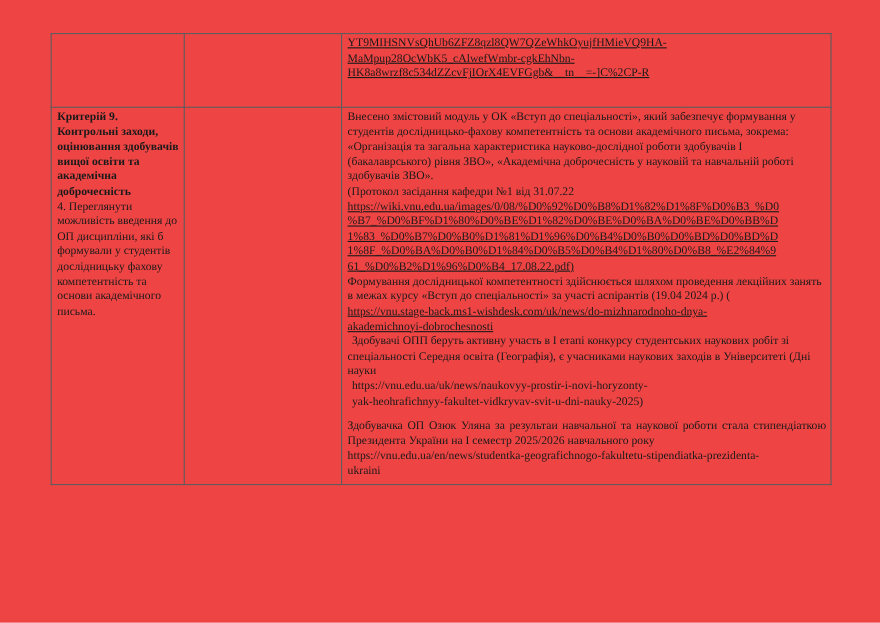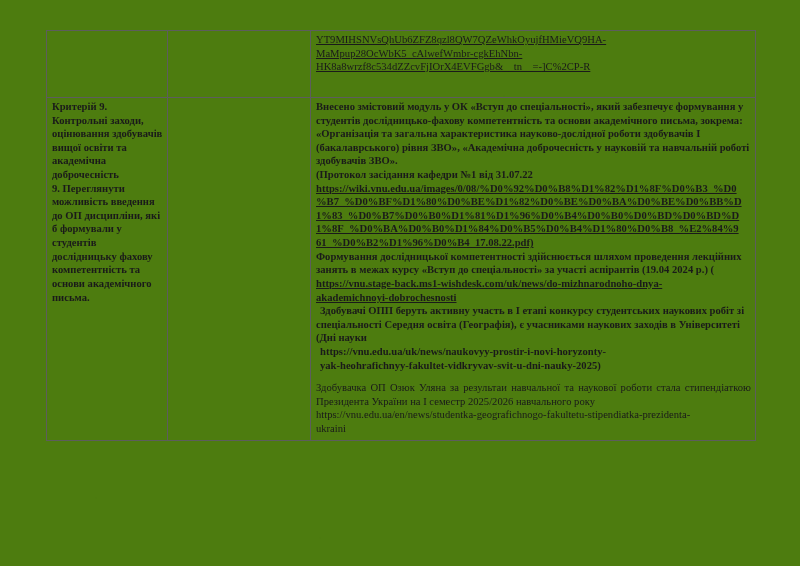--- a/index.html
+++ b/index.html
@@ -13,21 +13,21 @@
     height: 566px;
     overflow: hidden;
     font-family: "Liberation Serif", "DejaVu Serif", serif;
     color: #1a1a1a;
     position: relative;
   }
   .page {
     position: absolute;
     left: 0; top: 0;
     width: 800px; height: 566px;
-    background: #4d7c0f;
+    background: #ef4444;
   }
   
   .paper-tint {
     position: absolute;
     inset: 0;
     background:
       radial-gradient(circle at 12% 88%, rgba(0,0,0,0.012) 0 1px, transparent 1px),
       radial-gradient(circle at 63% 17%, rgba(0,0,0,0.012) 0 1px, transparent 1px),
       radial-gradient(circle at 40% 95%, rgba(0,0,0,0.010) 0 1px, transparent 1px),
       radial-gradient(circle at 86% 57%, rgba(0,0,0,0.010) 0 1px, transparent 1px);
@@ -65,21 +65,20 @@
     display: block;
     word-break: break-all;
   }
   .bold-head {
     font-weight: bold;
     display: block;
   }
   .p {
     margin: 0;
     text-align: left;
-    font-weight: bold;
   }
   .p-just {
     margin: 0;
     text-align: justify;
     font-family: Liberation Serif, serif;
   }
   .indent-sm { text-indent: 4px; }
   .row-tall-blank { height: 62px; }
   .crit-col { font-size: 10.6px; line-height: 1.31; }
   .crit-col .bold-head { margin-bottom: 0; }
@@ -106,21 +105,21 @@
         <td class="cell-urlbox">
           <span class="linkline url">YT9MIHSNVsQhUb6ZFZ8qzl8QW7QZeWhkOyujfHMieVQ9HA-</span>
           <span class="linkline url">MaMpup28OcWbK5_cAlwefWmbr-cgkEhNbn-</span>
           <span class="linkline url">HK8a8wrzf8c534dZZcvFjIOrX4EVFGgb&amp;__tn__=-]C%2CP-R</span>
         </td>
       </tr>
 
       <tr>
         <td class="crit-col">
           <span class="bold-head">Критерій 9. Контрольні заходи, оцінювання здобувачів вищої освіти та академічна доброчесність</span>
-          <span class="p">9. Переглянути можливість введення до ОП дисципліни, які б формували у студентів дослідницьку фахову компетентність та основи академічного письма.</span>
+          <span class="p">4. Переглянути можливість введення до ОП дисципліни, які б формували у студентів дослідницьку фахову компетентність та основи академічного письма.</span>
         </td>
 
         <td></td>
 
         <td>
           <p class="p">Внесено змістовий модуль у ОК «Вступ до спеціальності», який забезпечує формування у студентів дослідницько-фахову компетентність та основи академічного письма, зокрема:</p>
           <p class="p">«Організація та загальна характеристика науково-дослідної роботи здобувачів I (бакалаврського) рівня ЗВО», «Академічна доброчесність у науковій та навчальній роботі здобувачів ЗВО».</p>
           <p class="p">(Протокол засідання кафедри №1 від 31.07.22</p>
 
           <p class="p">

